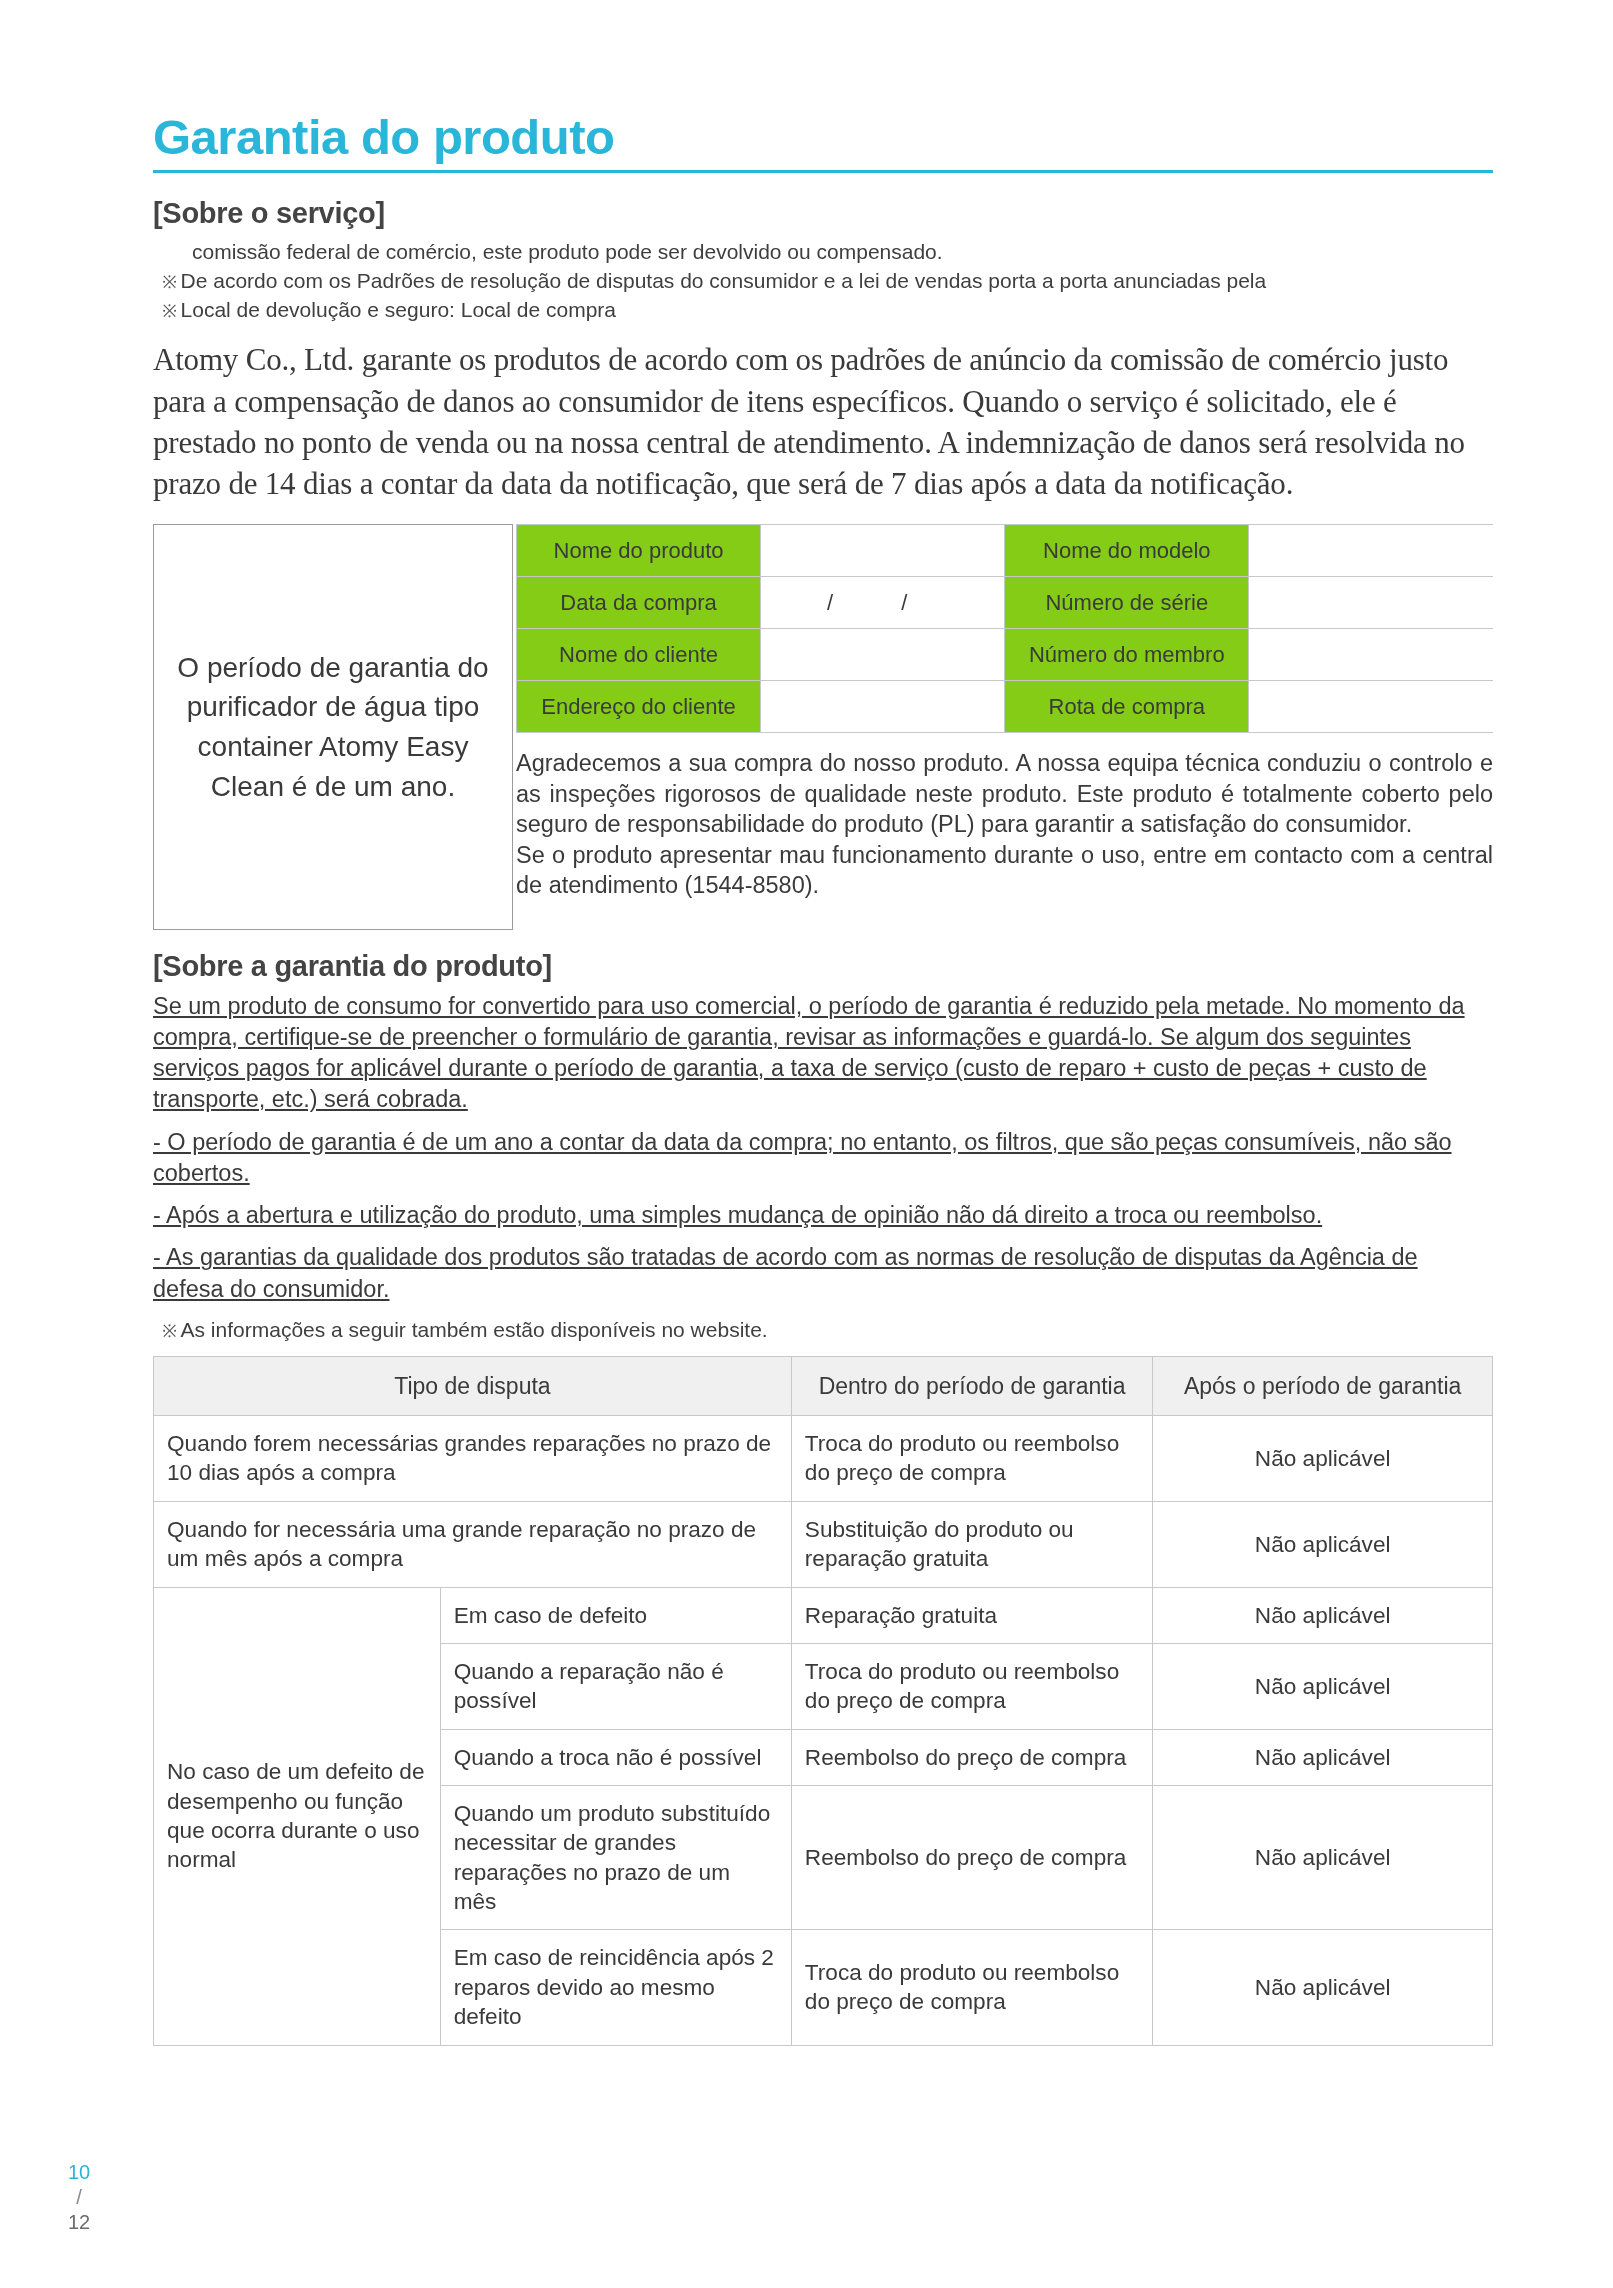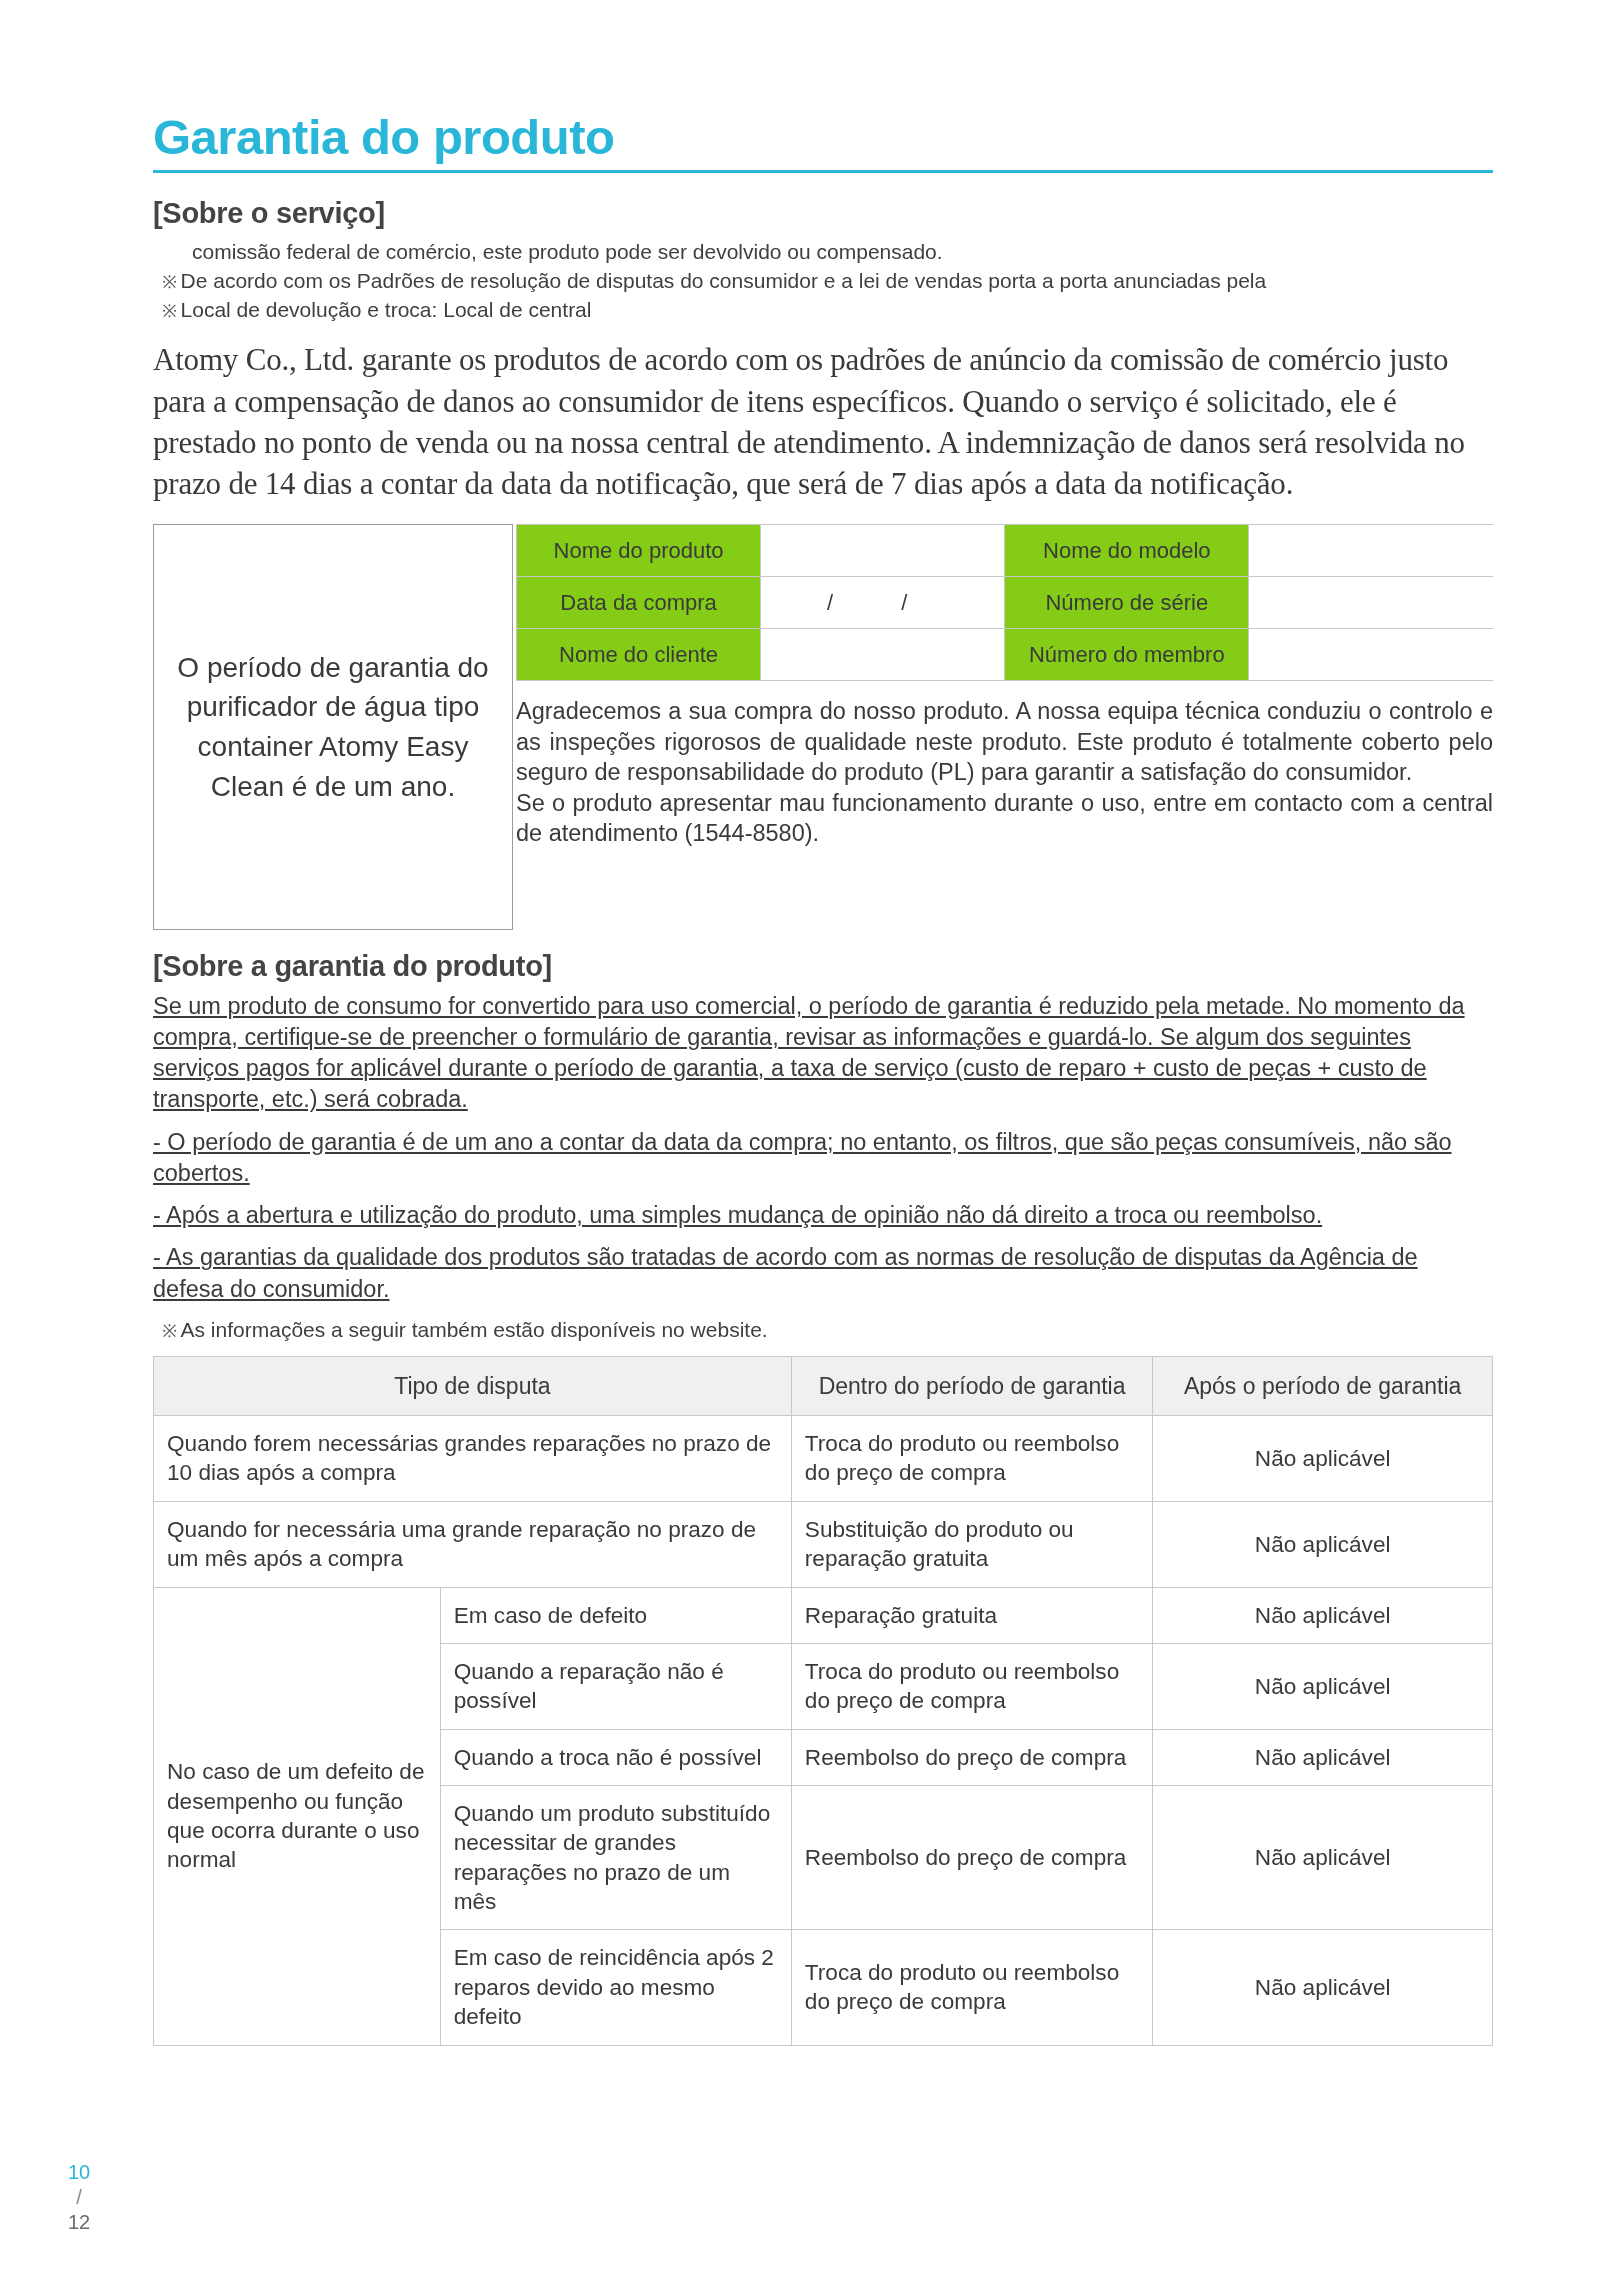--- a/index.html
+++ b/index.html
@@ -193,21 +193,21 @@
     <h1 class="title">Garantia do produto</h1>
     <div class="title-rule"></div>
 
     <h2 class="section-head">[Sobre o serviço]</h2>
 
     <p class="note-line note-indent">comissão federal de comércio, este produto pode ser devolvido ou compensado.</p>
     <p class="note-line">
       <span class="mark">※</span><span>De acordo com os Padrões de resolução de disputas do consumidor e a lei de vendas porta a porta anunciadas pela</span>
     </p>
     <p class="note-line">
-      <span class="mark">※</span><span>Local de devolução e troca: Local de central</span>
+      <span class="mark">※</span><span>Local de devolução e seguro: Local de compra</span>
     </p>
 
     <p class="para">Atomy Co., Ltd. garante os produtos de acordo com os padrões de anúncio da comissão de comércio justo para a compensação de danos ao consumidor de itens específicos. Quando o serviço é solicitado, ele é prestado no ponto de venda ou na nossa central de atendimento. A indemnização de danos será resolvida no prazo de 14 dias a contar da data da notificação, que será de 7 dias após a data da notificação.</p>
 
     <div class="info-wrap">
       <div class="warranty-box">
         <div class="warranty-box-text">O período de garantia do purificador de água tipo container Atomy Easy Clean é de um ano.</div>
       </div>
       <div class="info-right">
         <table class="form-table">
@@ -229,20 +229,26 @@
               <td class="val slashes">/     /</td>
               <td class="lbl">Número de série</td>
               <td class="val"></td>
             </tr>
             <tr>
               <td class="lbl">Nome do cliente</td>
               <td class="val"></td>
               <td class="lbl">Número do membro</td>
               <td class="val"></td>
             </tr>
+            <tr>
+              <td class="lbl">Endereço do cliente</td>
+              <td class="val"></td>
+              <td class="lbl">Rota de compra</td>
+              <td class="val"></td>
+            </tr>
           </tbody>
         </table>
         <div class="after-table">
           <p>Agradecemos a sua compra do nosso produto. A nossa equipa técnica conduziu o controlo e as inspeções rigorosos de qualidade neste produto. Este produto é totalmente coberto pelo seguro de responsabilidade do produto (PL) para garantir a satisfação do consumidor.</p>
           <p>Se o produto apresentar mau funcionamento durante o uso, entre em contacto com a central de atendimento (1544-8580).</p>
         </div>
       </div>
     </div>
 
     <div class="sec2">

